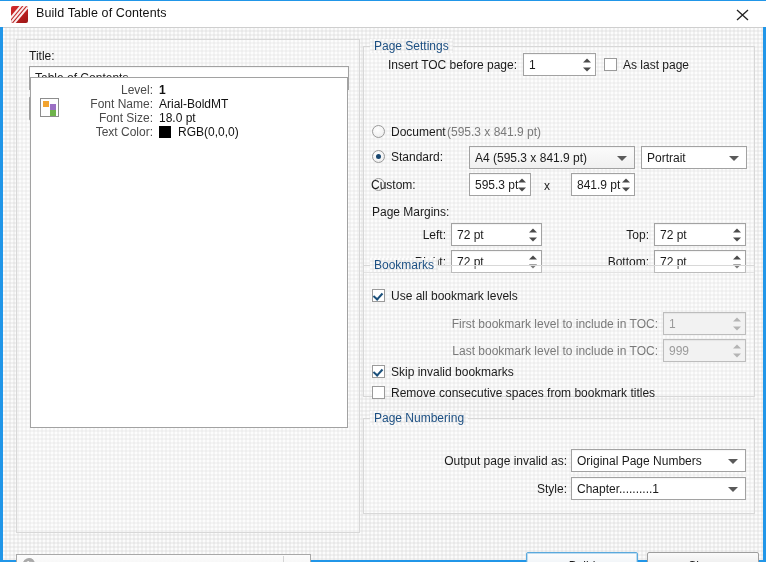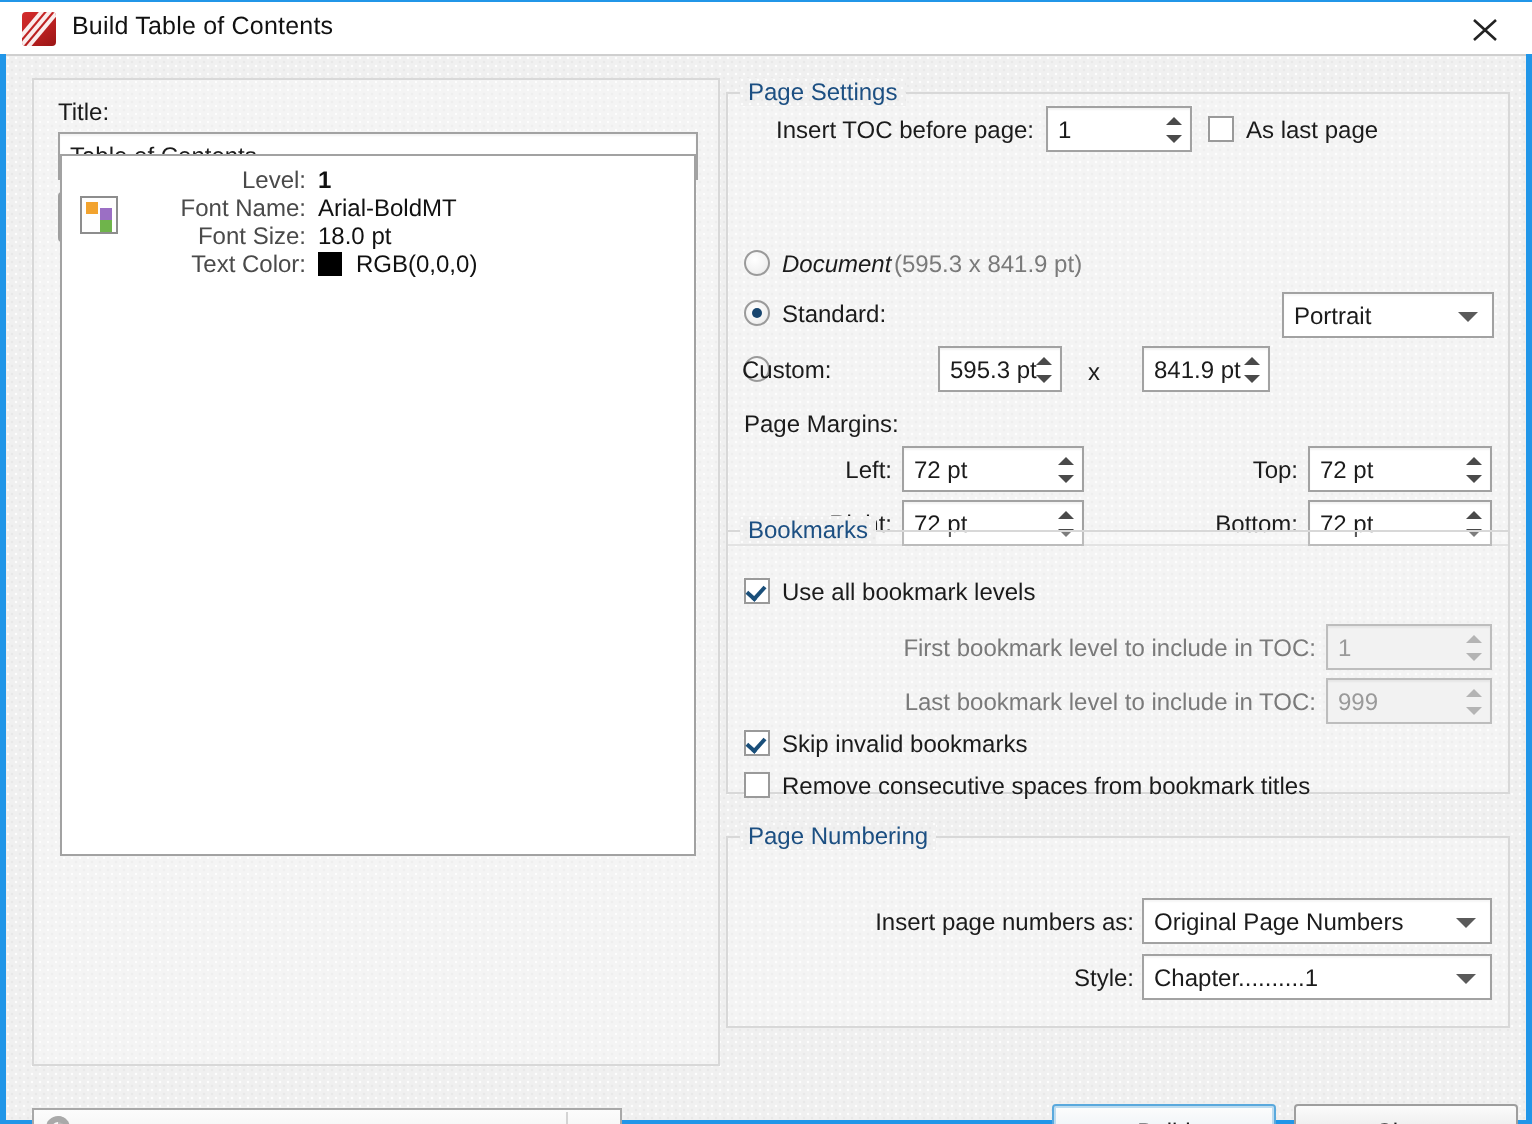--- a/index.html
+++ b/index.html
@@ -325,25 +325,29 @@
       <span>1</span>
       <span class="arrows">
           <i class="up"></i>
           <i class="dn"></i>
         </span>
     </div>
     <div class="check" style="left:601px; top:30px;"></div>
     <div class="lbl" style="left:620px; top:30px;">As last page</div>
 
     <div class="radio" style="left:369px; top:97px;"></div>
-    <div class="lbl" style="left:388px; top:97px;font-style:italic;">Document</div>
+    <div class="lbl" style="left:388px; top:97px;">Document</div>
     <div class="lbl dim" style="left:444px; top:97px;">(595.3 x 841.9 pt)</div>
 
     <div class="radio on" style="left:369px; top:122px;"></div>
     <div class="lbl" style="left:388px; top:122px;">Standard:</div>
+    <div class="combo grey" style="left:466px; top:118px; width:166px; height:23px;">
+      <span>A4 (595.3 x 841.9 pt)</span>
+      <span class="arrow"></span>
+    </div>
     <div class="combo" style="left:638px; top:118px; width:106px; height:23px;">
       <span>Portrait</span>
       <span class="arrow"></span>
     </div>
 
     <div class="radio" style="left:369px; top:150px;"></div>
     <div class="lbl" style="left:368px; top:150px;">Custom:</div>
     <div class="spin" style="left:466px; top:145px; width:62px; height:23px;">
       <span>595.3 pt</span>
       <span class="arrows">
@@ -424,21 +428,21 @@
     <div class="check on" style="left:369px; top:337px;"></div>
     <div class="lbl" style="left:388px; top:337px;">Skip invalid bookmarks</div>
 
     <div class="check" style="left:369px; top:358px;"></div>
     <div class="lbl" style="left:388px; top:358px;">Remove consecutive spaces from bookmark titles</div>
 
     <div class="group" style="left:360px; top:390px; width:392px; height:96px;">
       <span class="gl">Page Numbering</span>
     </div>
 
-    <div class="lbl right" style="left:400px; top:426px; width:164px;">Insert page numbers as:</div>
+    <div class="lbl right" style="left:400px; top:426px; width:164px;">Output page invalid as:</div>
     <div class="combo" style="left:568px; top:421px; width:175px; height:23px;">
       <span>Original Page Numbers</span>
       <span class="arrow"></span>
     </div>
 
     <div class="lbl right" style="left:450px; top:454px; width:114px;">Style:</div>
     <div class="combo" style="left:568px; top:449px; width:175px; height:23px;">
       <span>Chapter..........1</span>
       <span class="arrow"></span>
     </div>

